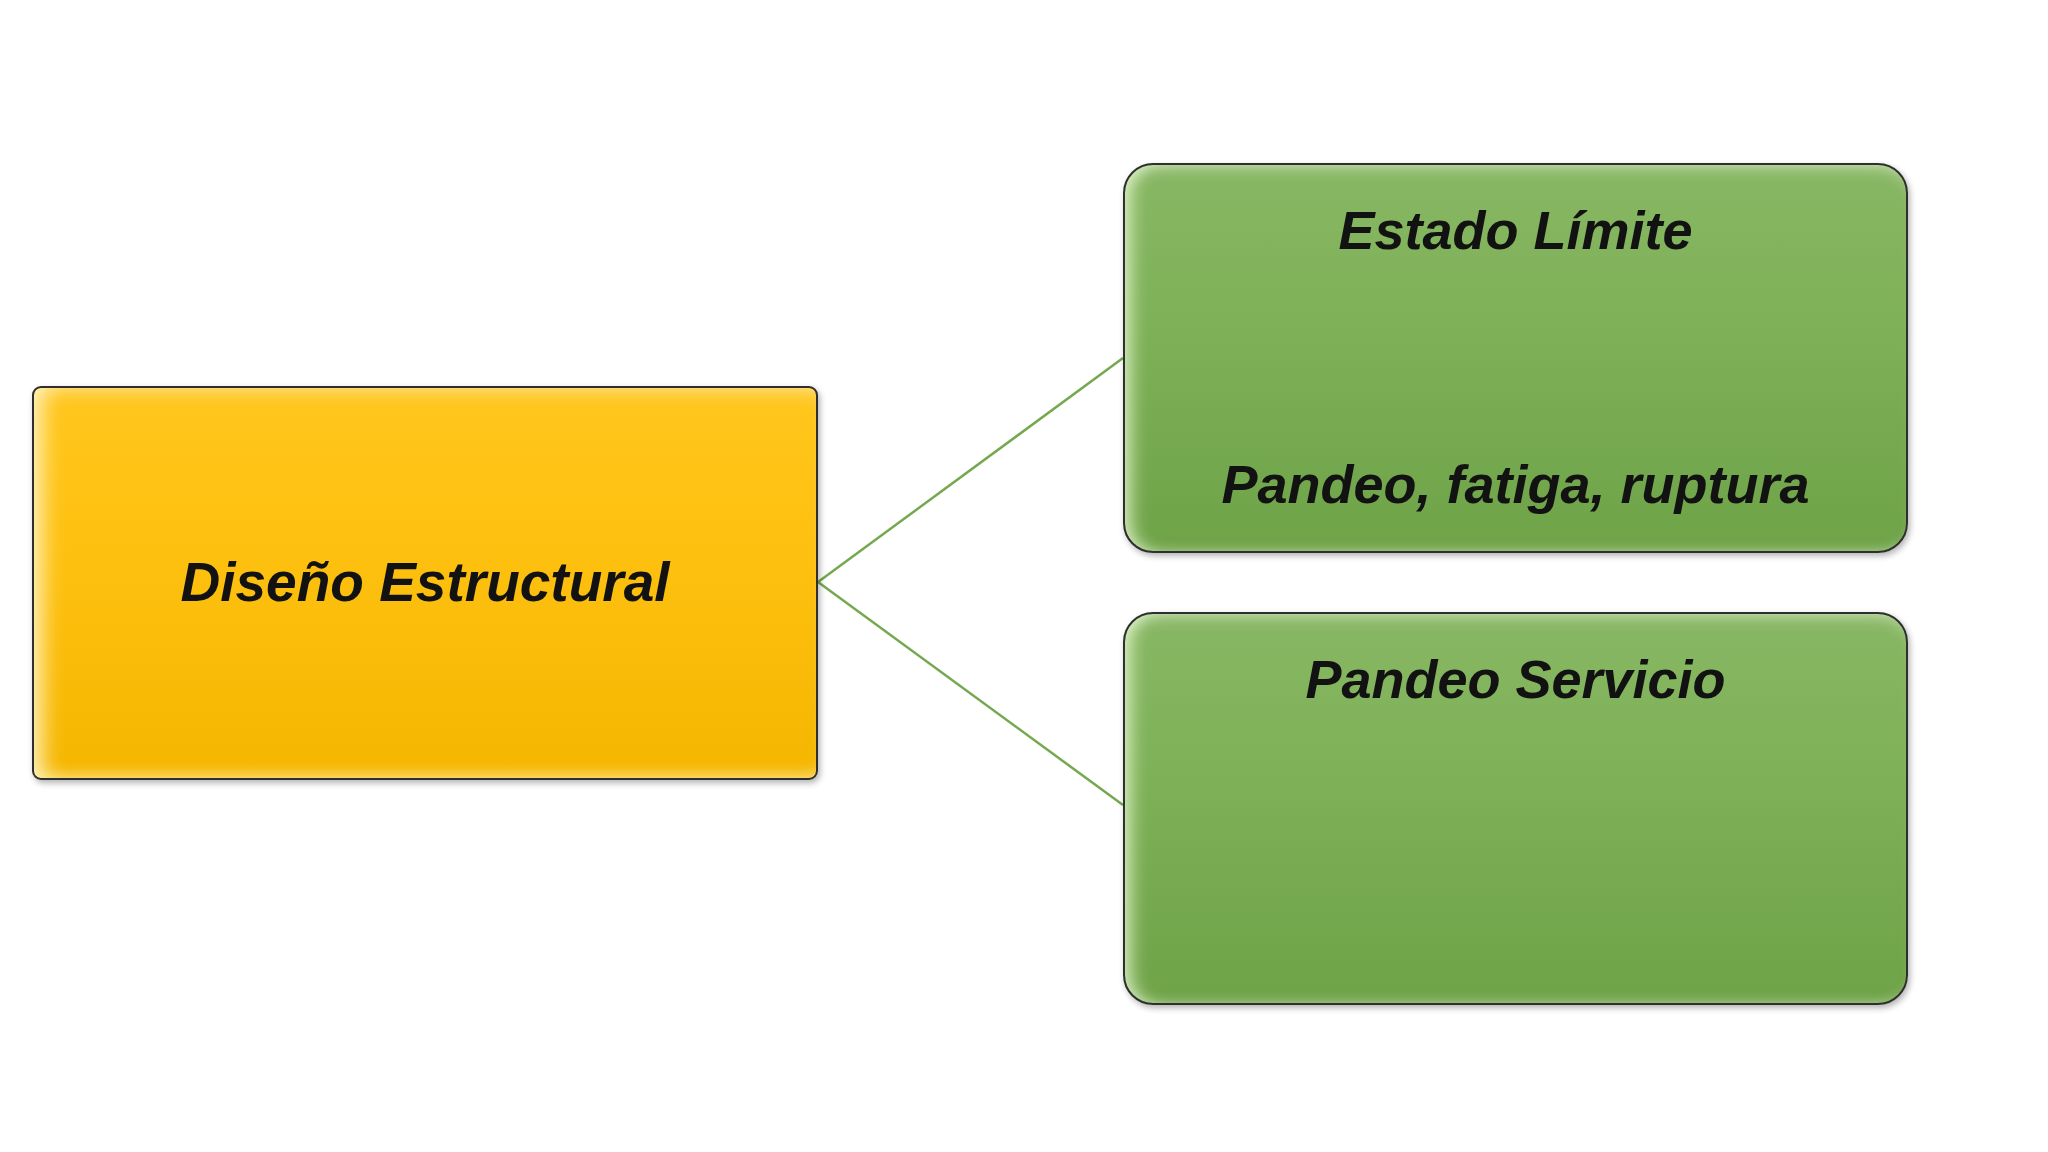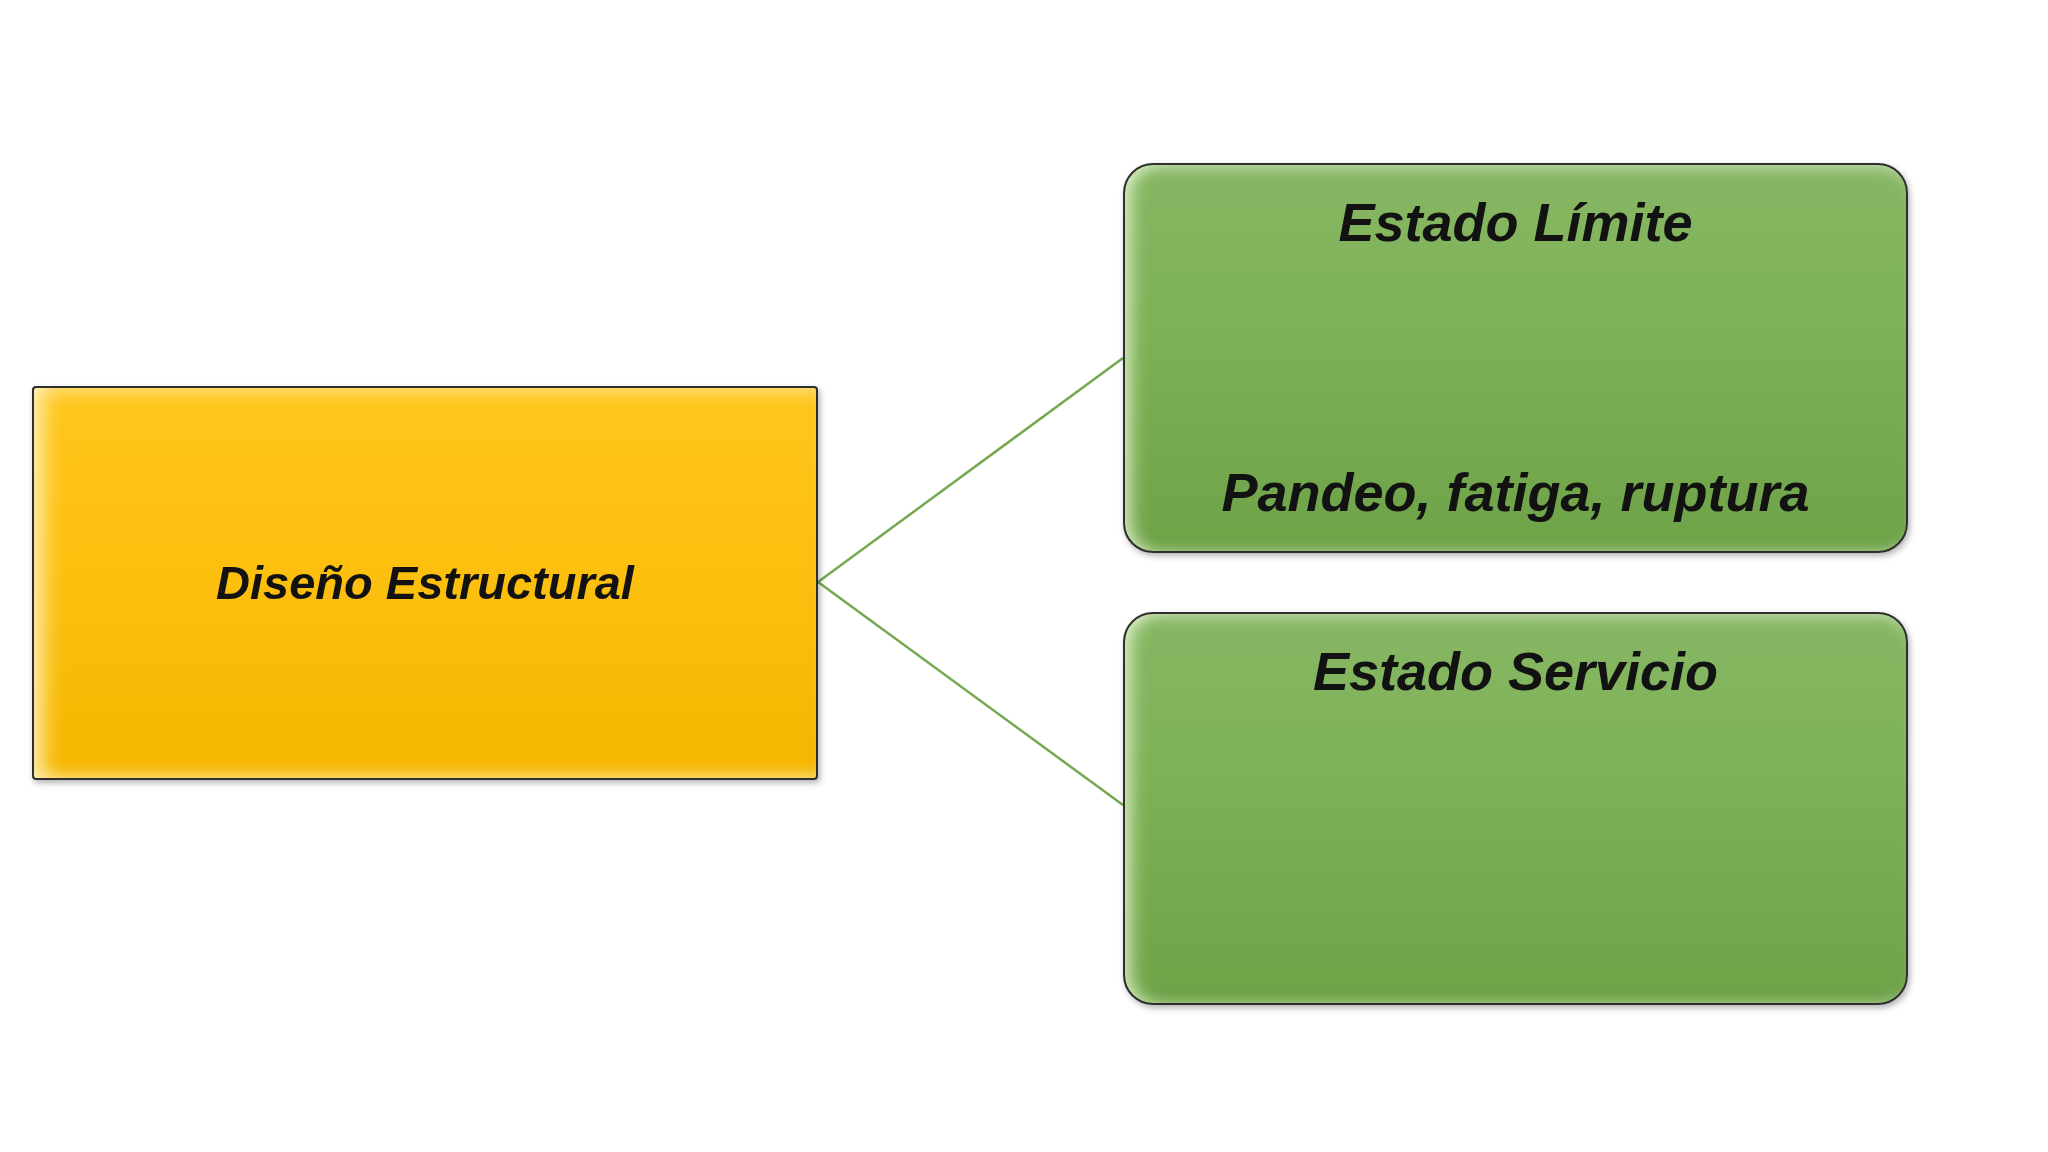--- a/index.html
+++ b/index.html
@@ -34,42 +34,42 @@
     display:flex;
     flex-direction:column;
     align-items:center;
     text-align:center;
     color:var(--text,#121212);
     font-weight:bold;
     font-style:italic;
   }
   .node-root{
     left:32px;top:386px;width:786px;height:394px;
-    border-radius:4px;
+    border-radius:9px;
     background:linear-gradient(180deg,#ffc61c 0%, var(--root-fill,#FEC00F) 45%, var(--root-fill-deep,#F5B600) 100%);
     box-shadow:
       inset 16px 0 22px -8px rgba(255,246,200,0.95),
       inset 0 -12px 16px -10px rgba(255,244,190,0.55),
       inset 0 18px 22px -16px rgba(255,255,255,0.35),
       2px 3px 6px rgba(0,0,0,0.30);
     justify-content:center;
-    font-size:47px;
+    font-size:55px;
     line-height:1.15;
   }
   .node-child{
     left:1123px;width:785px;
     border-radius:30px;
     background:linear-gradient(180deg,#88b763 0%, var(--child-fill,#7EB158) 40%, var(--child-fill-dark,#6FA348) 100%);
     box-shadow:
       inset 13px 0 18px -8px rgba(240,255,220,0.85),
       inset 0 14px 18px -14px rgba(255,255,255,0.55),
       inset 0 -10px 14px -12px rgba(255,255,255,0.35),
       2px 3px 6px rgba(0,0,0,0.30);
     justify-content:space-between;
-    padding:26px 22px;
+    padding:34px 22px;
     font-size:54px;
     line-height:1.18;
   }
   .node-child-top{top:163px;height:390px;}
   .node-child-bottom{top:612px;height:393px;}
   .node p{margin:0;}
 </style>
 </head>
 <body>
 
@@ -83,16 +83,16 @@
   <div class="node node-root">
     <p>Diseño Estructural</p>
   </div>
 
   <div class="node node-child node-child-top">
     <p>Estado Límite</p>
     <p>Pandeo, fatiga, ruptura</p>
   </div>
 
   <div class="node node-child node-child-bottom">
-    <p>Estado Servicio</p>
+    <p>Pandeo Servicio</p>
   </div>
 
 </div>
 
 </body></html>

